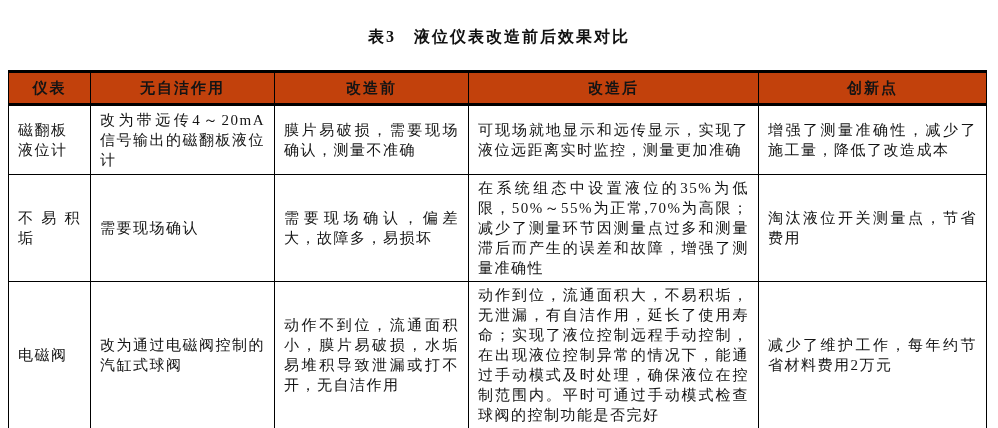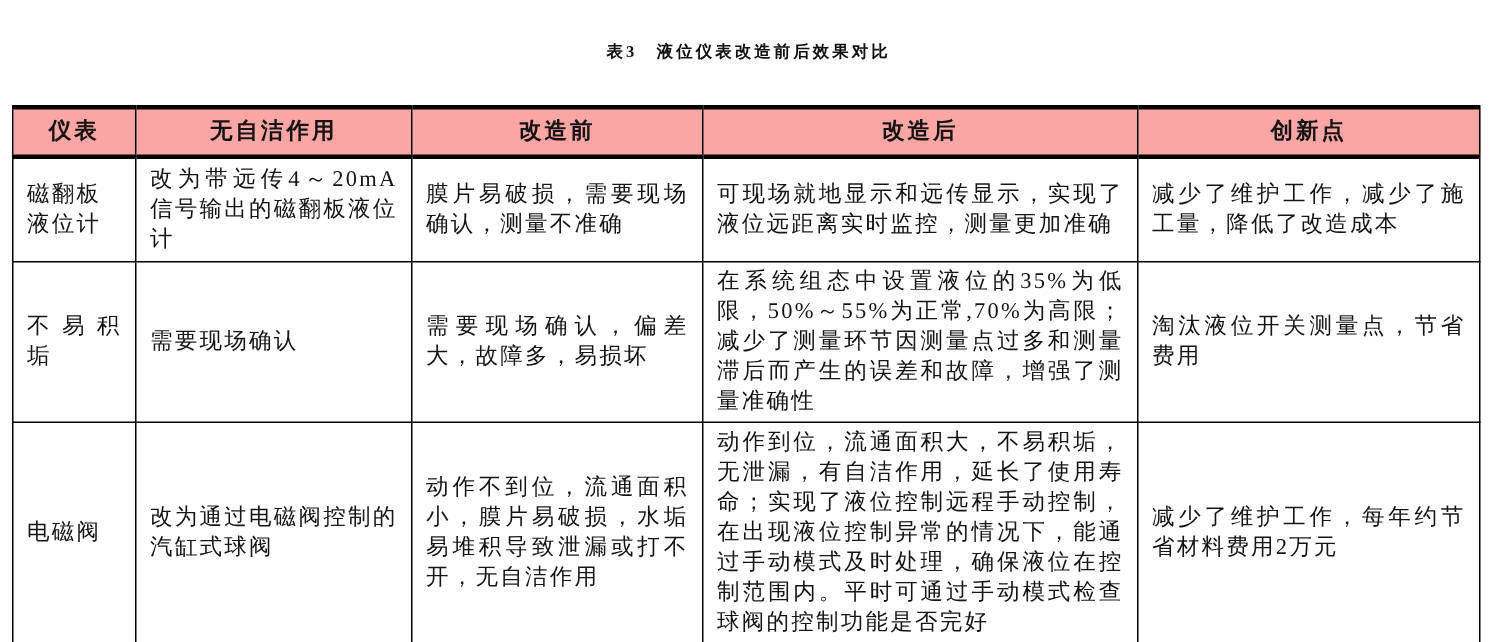--- a/index.html
+++ b/index.html
@@ -11,21 +11,21 @@
     width: 998px;
     height: 428px;
     position: relative;
     font-family: "Liberation Serif", "DejaVu Serif", serif;
     color: #141414;
     overflow: hidden;
   }
   .title {
     padding-top: 27px;
     text-align: center;
-    font-size: 11px;
+    font-size: 16px;
     font-weight: bold;
     letter-spacing: 2px;
     color: #111;
   }
   .table-wrap {
     position: absolute;
     left: 8px;
     top: 70px;
     width: 978px;
   }
@@ -39,21 +39,21 @@
   table.cmp td {
     border: 1px solid #000;
     font-size: 15px;
     line-height: 20px;
     letter-spacing: 1.5px;
     padding: 3px 9px;
     vertical-align: middle;
     word-break: break-all;
   }
   table.cmp thead th {
-    background: #fca5a5;
+    background: #c2410c;
     font-weight: bold;
     text-align: center;
     height: 26px;
     border-top: 3px solid #000;
     border-bottom: 3px solid #000;
     letter-spacing: 2px;
     padding: 2px 4px;
   }
   table.cmp td {
     text-align: justify;
@@ -97,21 +97,21 @@
           <th>创新点</th>
         </tr>
       </thead>
       <tbody>
         <tr class="r0">
           <td class="col-instrument">磁翻板
 液位计</td>
           <td>改为带远传4～20mA信号输出的磁翻板液位计</td>
           <td>膜片易破损，需要现场确认，测量不准确</td>
           <td>可现场就地显示和远传显示，实现了液位远距离实时监控，测量更加准确</td>
-          <td>减少了维护工作，减少了施工量，降低了改造成本</td>
+          <td>增强了测量准确性，减少了施工量，降低了改造成本</td>
         </tr>
         <tr class="r1">
           <td class="col-instrument">不易积垢</td>
           <td>需要现场确认</td>
           <td>需要现场确认，偏差大，故障多，易损坏</td>
           <td>在系统组态中设置液位的35%为低限，50%～55%为正常,70%为高限；减少了测量环节因测量点过多和测量滞后而产生的误差和故障，增强了测量准确性</td>
           <td>淘汰液位开关测量点，节省费用</td>
         </tr>
         <tr class="r2">
           <td class="col-instrument">电磁阀</td>

